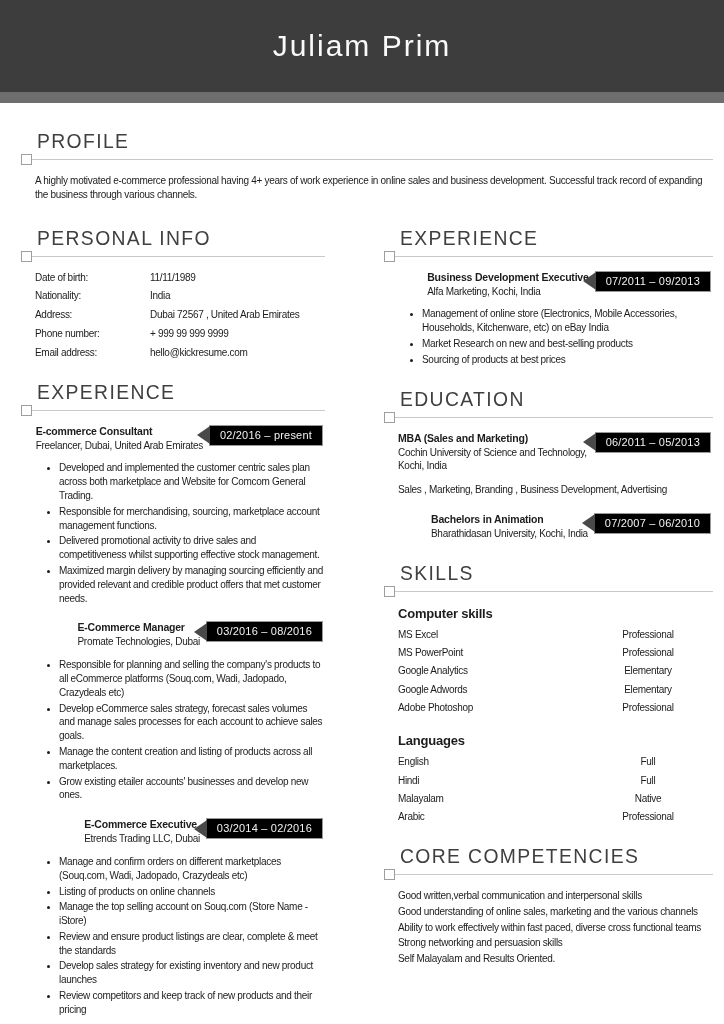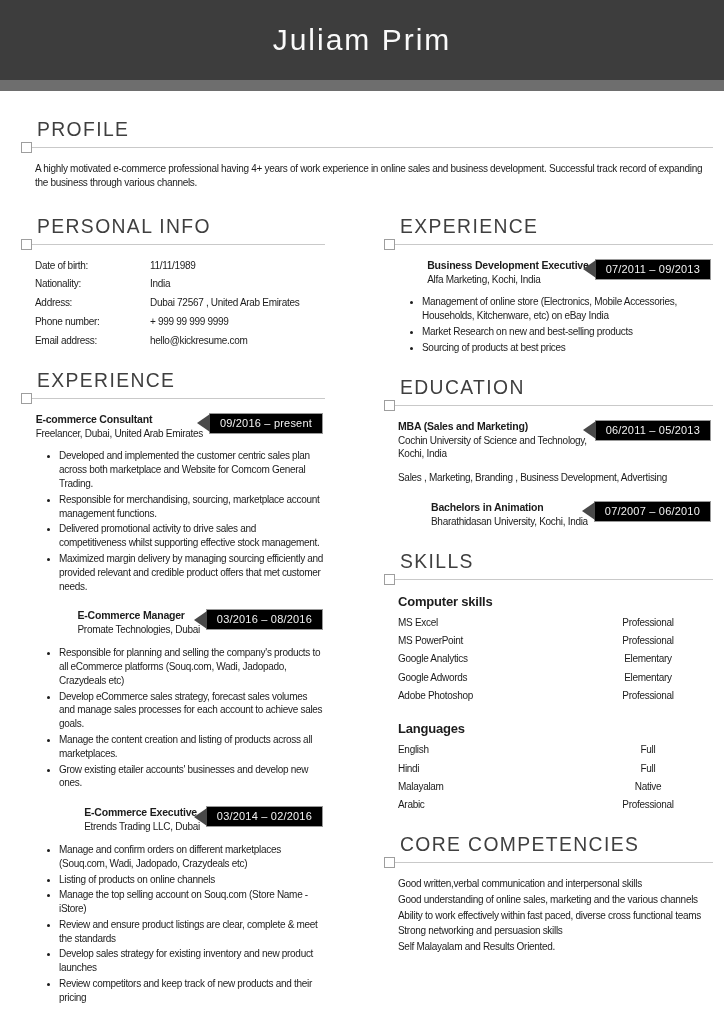--- a/index.html
+++ b/index.html
@@ -9,21 +9,21 @@
     width: 724px;
     height: 1024px;
     background: #ffffff;
     overflow: hidden;
     font-family: "Liberation Sans", sans-serif;
     color: #1c1c1c;
   }
 
   
   .top {
-    height: 80px;
+    height: 92px;
     background: #3d3d3d;
     display: flex;
     align-items: center;
     justify-content: center;
   }
   .top h1 {
     margin: 0;
     color: #fafafa;
     font-size: 30px;
     font-weight: 300;
@@ -176,21 +176,21 @@
               <span class="ln"></span>
             </div>
           </div>
 
           <div class="job">
             <div class="job-head">
               <div class="job-titles">
                 <div class="job-title">E-commerce Consultant</div>
                 <div class="job-sub">Freelancer, Dubai, United Arab Emirates</div>
               </div>
-              <div class="badge"><span>09/2016 – present</span></div>
+              <div class="badge"><span>02/2016 – present</span></div>
             </div>
             <ul class="bullets">
               <li>Developed and implemented the customer centric sales plan across both marketplace and Website for Comcom General Trading.</li>
               <li>Responsible for merchandising, sourcing, marketplace account management functions.</li>
               <li>Delivered promotional activity to drive sales and competitiveness whilst supporting effective stock management.</li>
               <li>Maximized margin delivery by managing sourcing efficiently and provided relevant and credible product offers that met customer needs.</li>
             </ul>
           </div>
 
           <div class="job">

